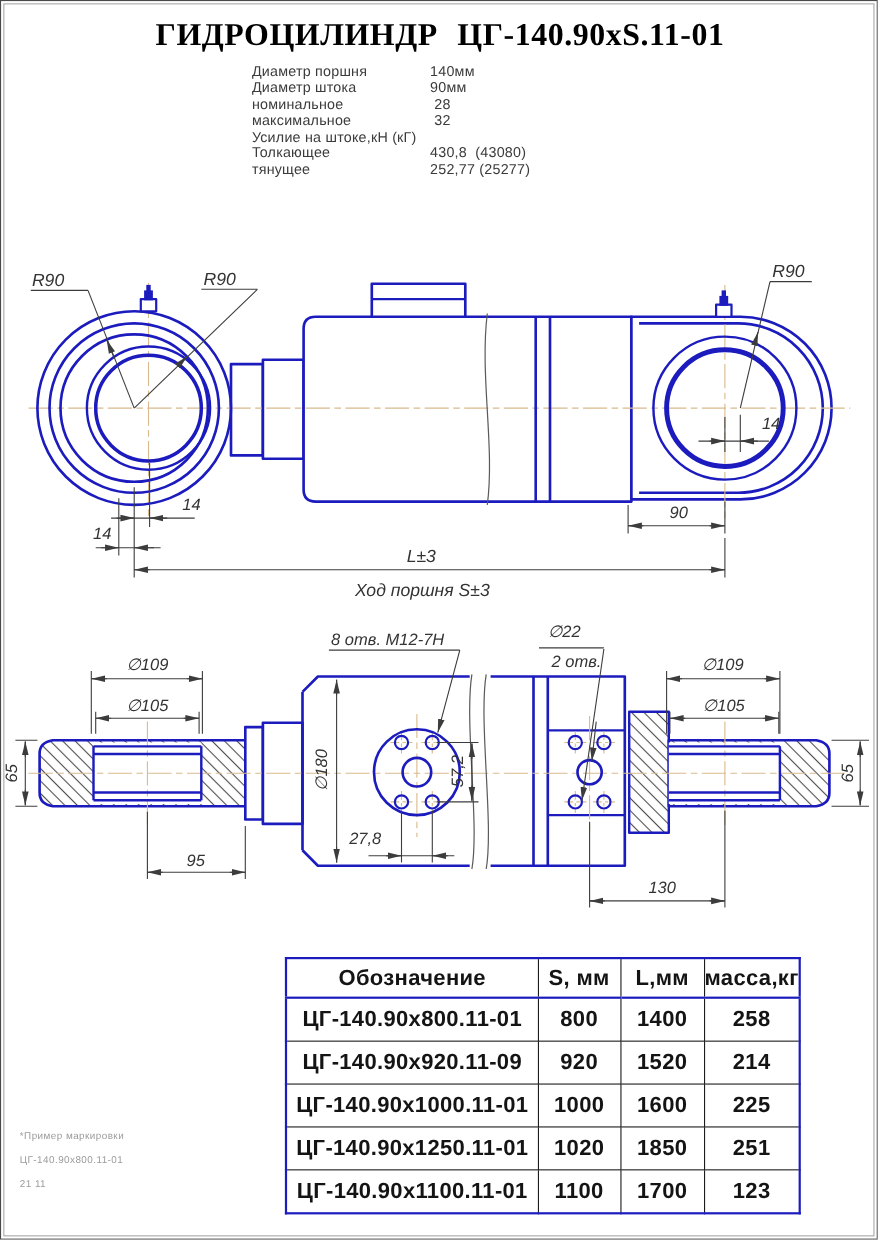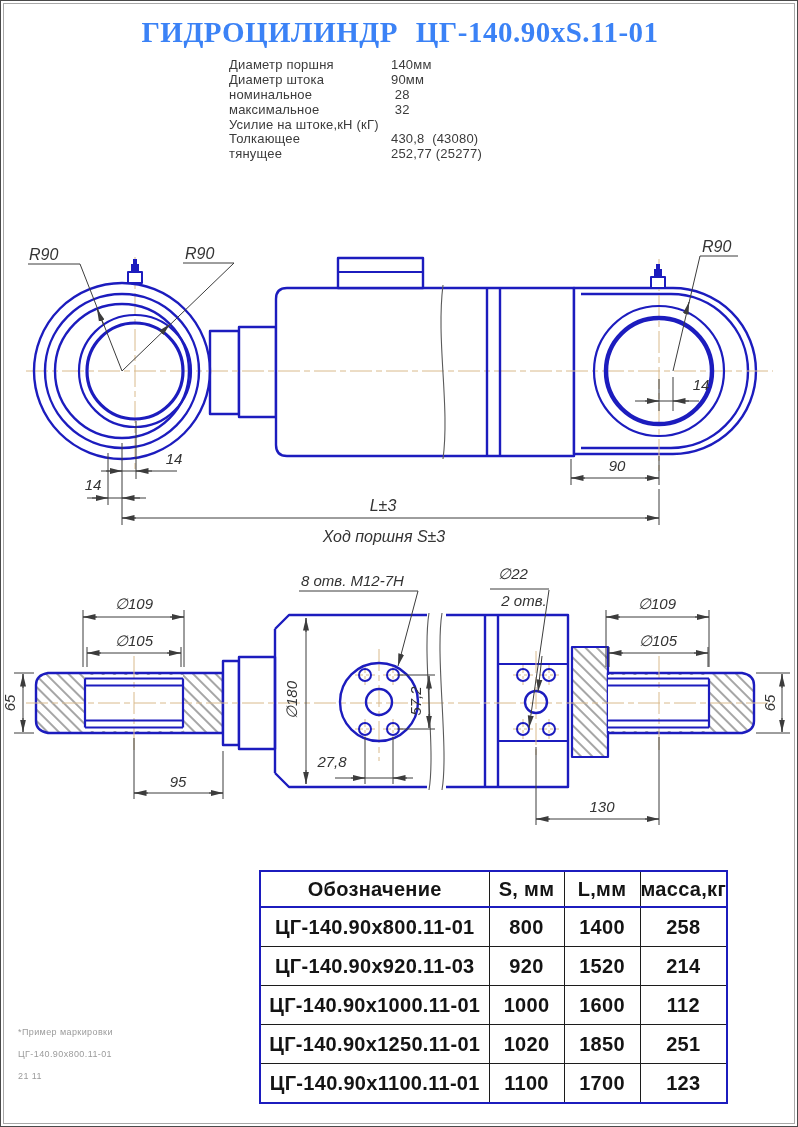--- a/index.html
+++ b/index.html
@@ -3,21 +3,21 @@
 <meta charset="utf-8">
 <style>
   html,body { margin:0; padding:0; background:#e8e8e8; }
   .sheet { position:relative; width:798px; height:1127px; background:#fff;
            border:1px solid #4a4a4a; box-sizing:border-box; overflow:hidden;
            font-family:"Liberation Sans", sans-serif; }
   .frame { position:absolute; inset:2px; border:1px solid #a8a8a8; pointer-events:none; }
 
   .title { position:absolute; top:15px; left:0; width:798px; text-align:center;
            font-family:"Liberation Serif", serif; font-weight:bold; font-size:29px;
-           color:#3b82f6; word-spacing:10px; letter-spacing:0.5px; }
+           color:#000000; word-spacing:10px; letter-spacing:0.5px; }
 
   .specs { position:absolute; left:228px; top:56px; width:300px; }
   .spec-row { display:flex; height:14.9px; font-size:13px; color:#3b3b3b; letter-spacing:0.2px; }
   .spec-label { width:162px; white-space:pre; }
   .spec-value { white-space:pre; }
 
   svg.draw { position:absolute; left:0; top:0; }
   g.outl   { stroke:#1c1cbe; stroke-width:2.4; fill:none; stroke-linejoin:round; }
   g.outl .t2  { stroke-width:2; }
   g.outl .t22 { stroke-width:2.2; }
@@ -368,30 +368,30 @@
       </tr>
     </thead>
     <tbody>
       <tr>
         <td>ЦГ-140.90x800.11-01</td>
         <td>800</td>
         <td>1400</td>
         <td>258</td>
       </tr>
       <tr>
-        <td>ЦГ-140.90x920.11-03</td>
+        <td>ЦГ-140.90x920.11-09</td>
         <td>920</td>
         <td>1520</td>
         <td>214</td>
       </tr>
       <tr>
         <td>ЦГ-140.90x1000.11-01</td>
         <td>1000</td>
         <td>1600</td>
-        <td>112</td>
+        <td>225</td>
       </tr>
       <tr>
         <td>ЦГ-140.90x1250.11-01</td>
         <td>1020</td>
         <td>1850</td>
         <td>251</td>
       </tr>
       <tr>
         <td>ЦГ-140.90x1100.11-01</td>
         <td>1100</td>

